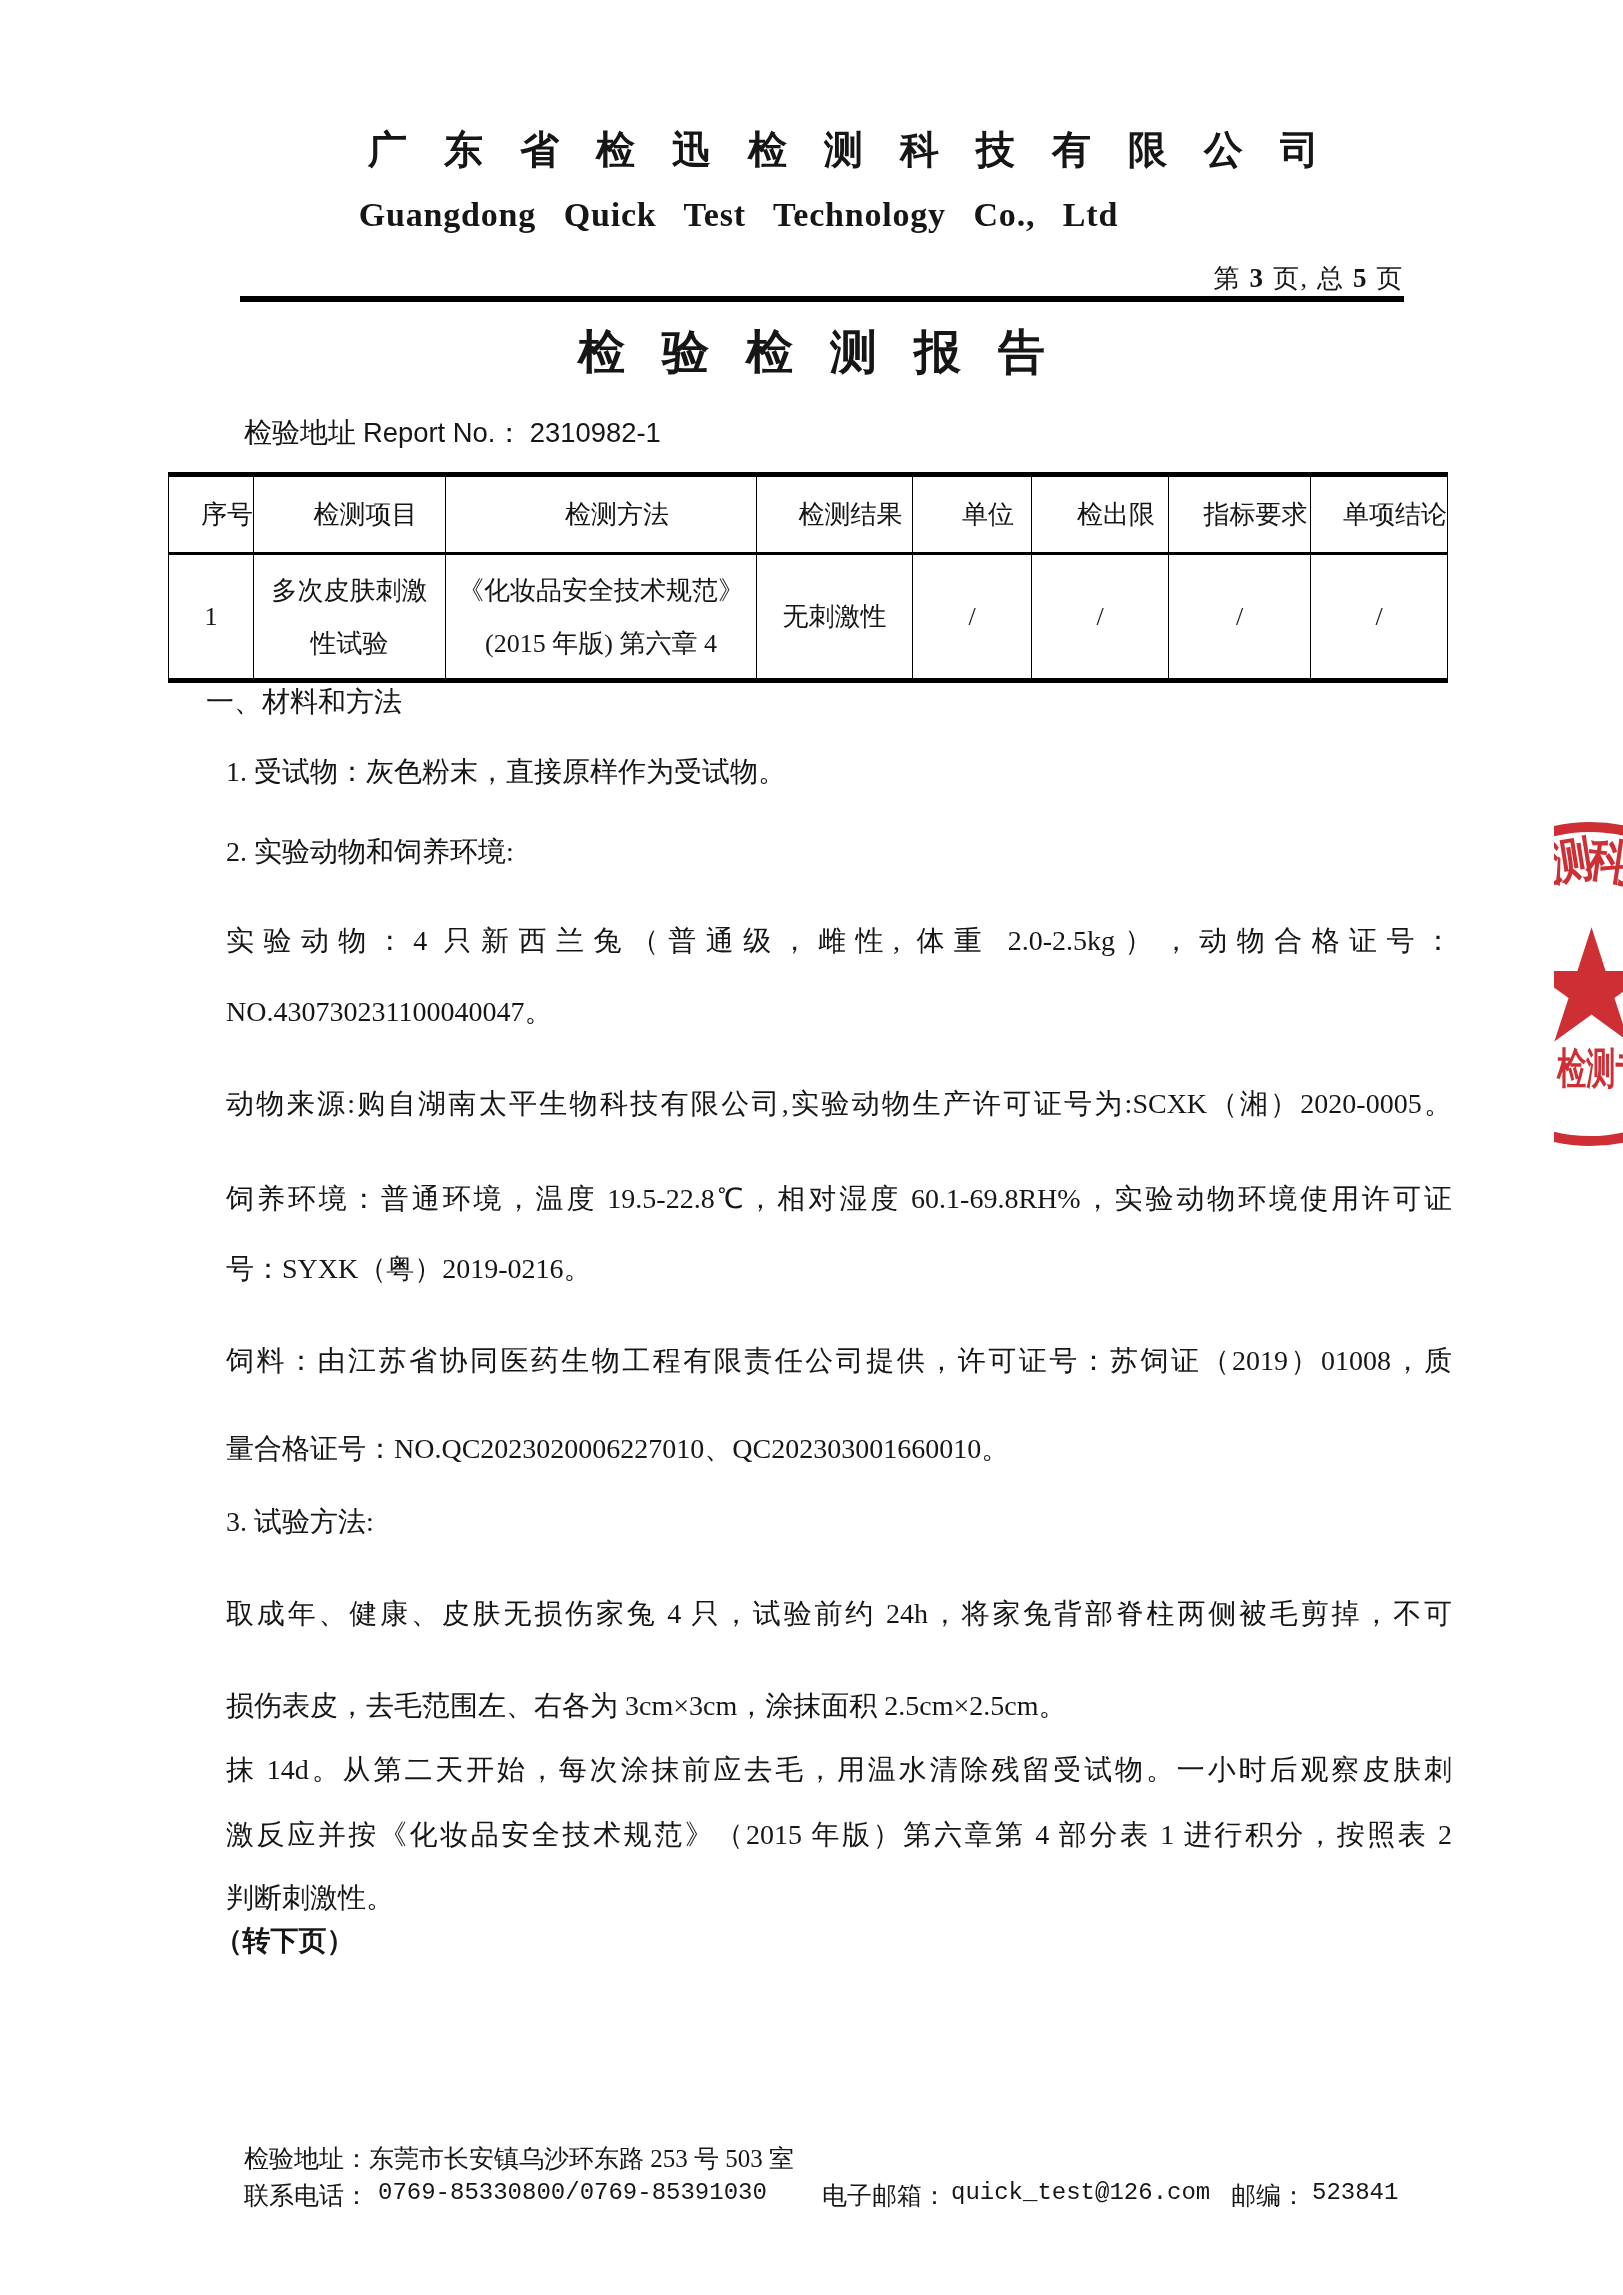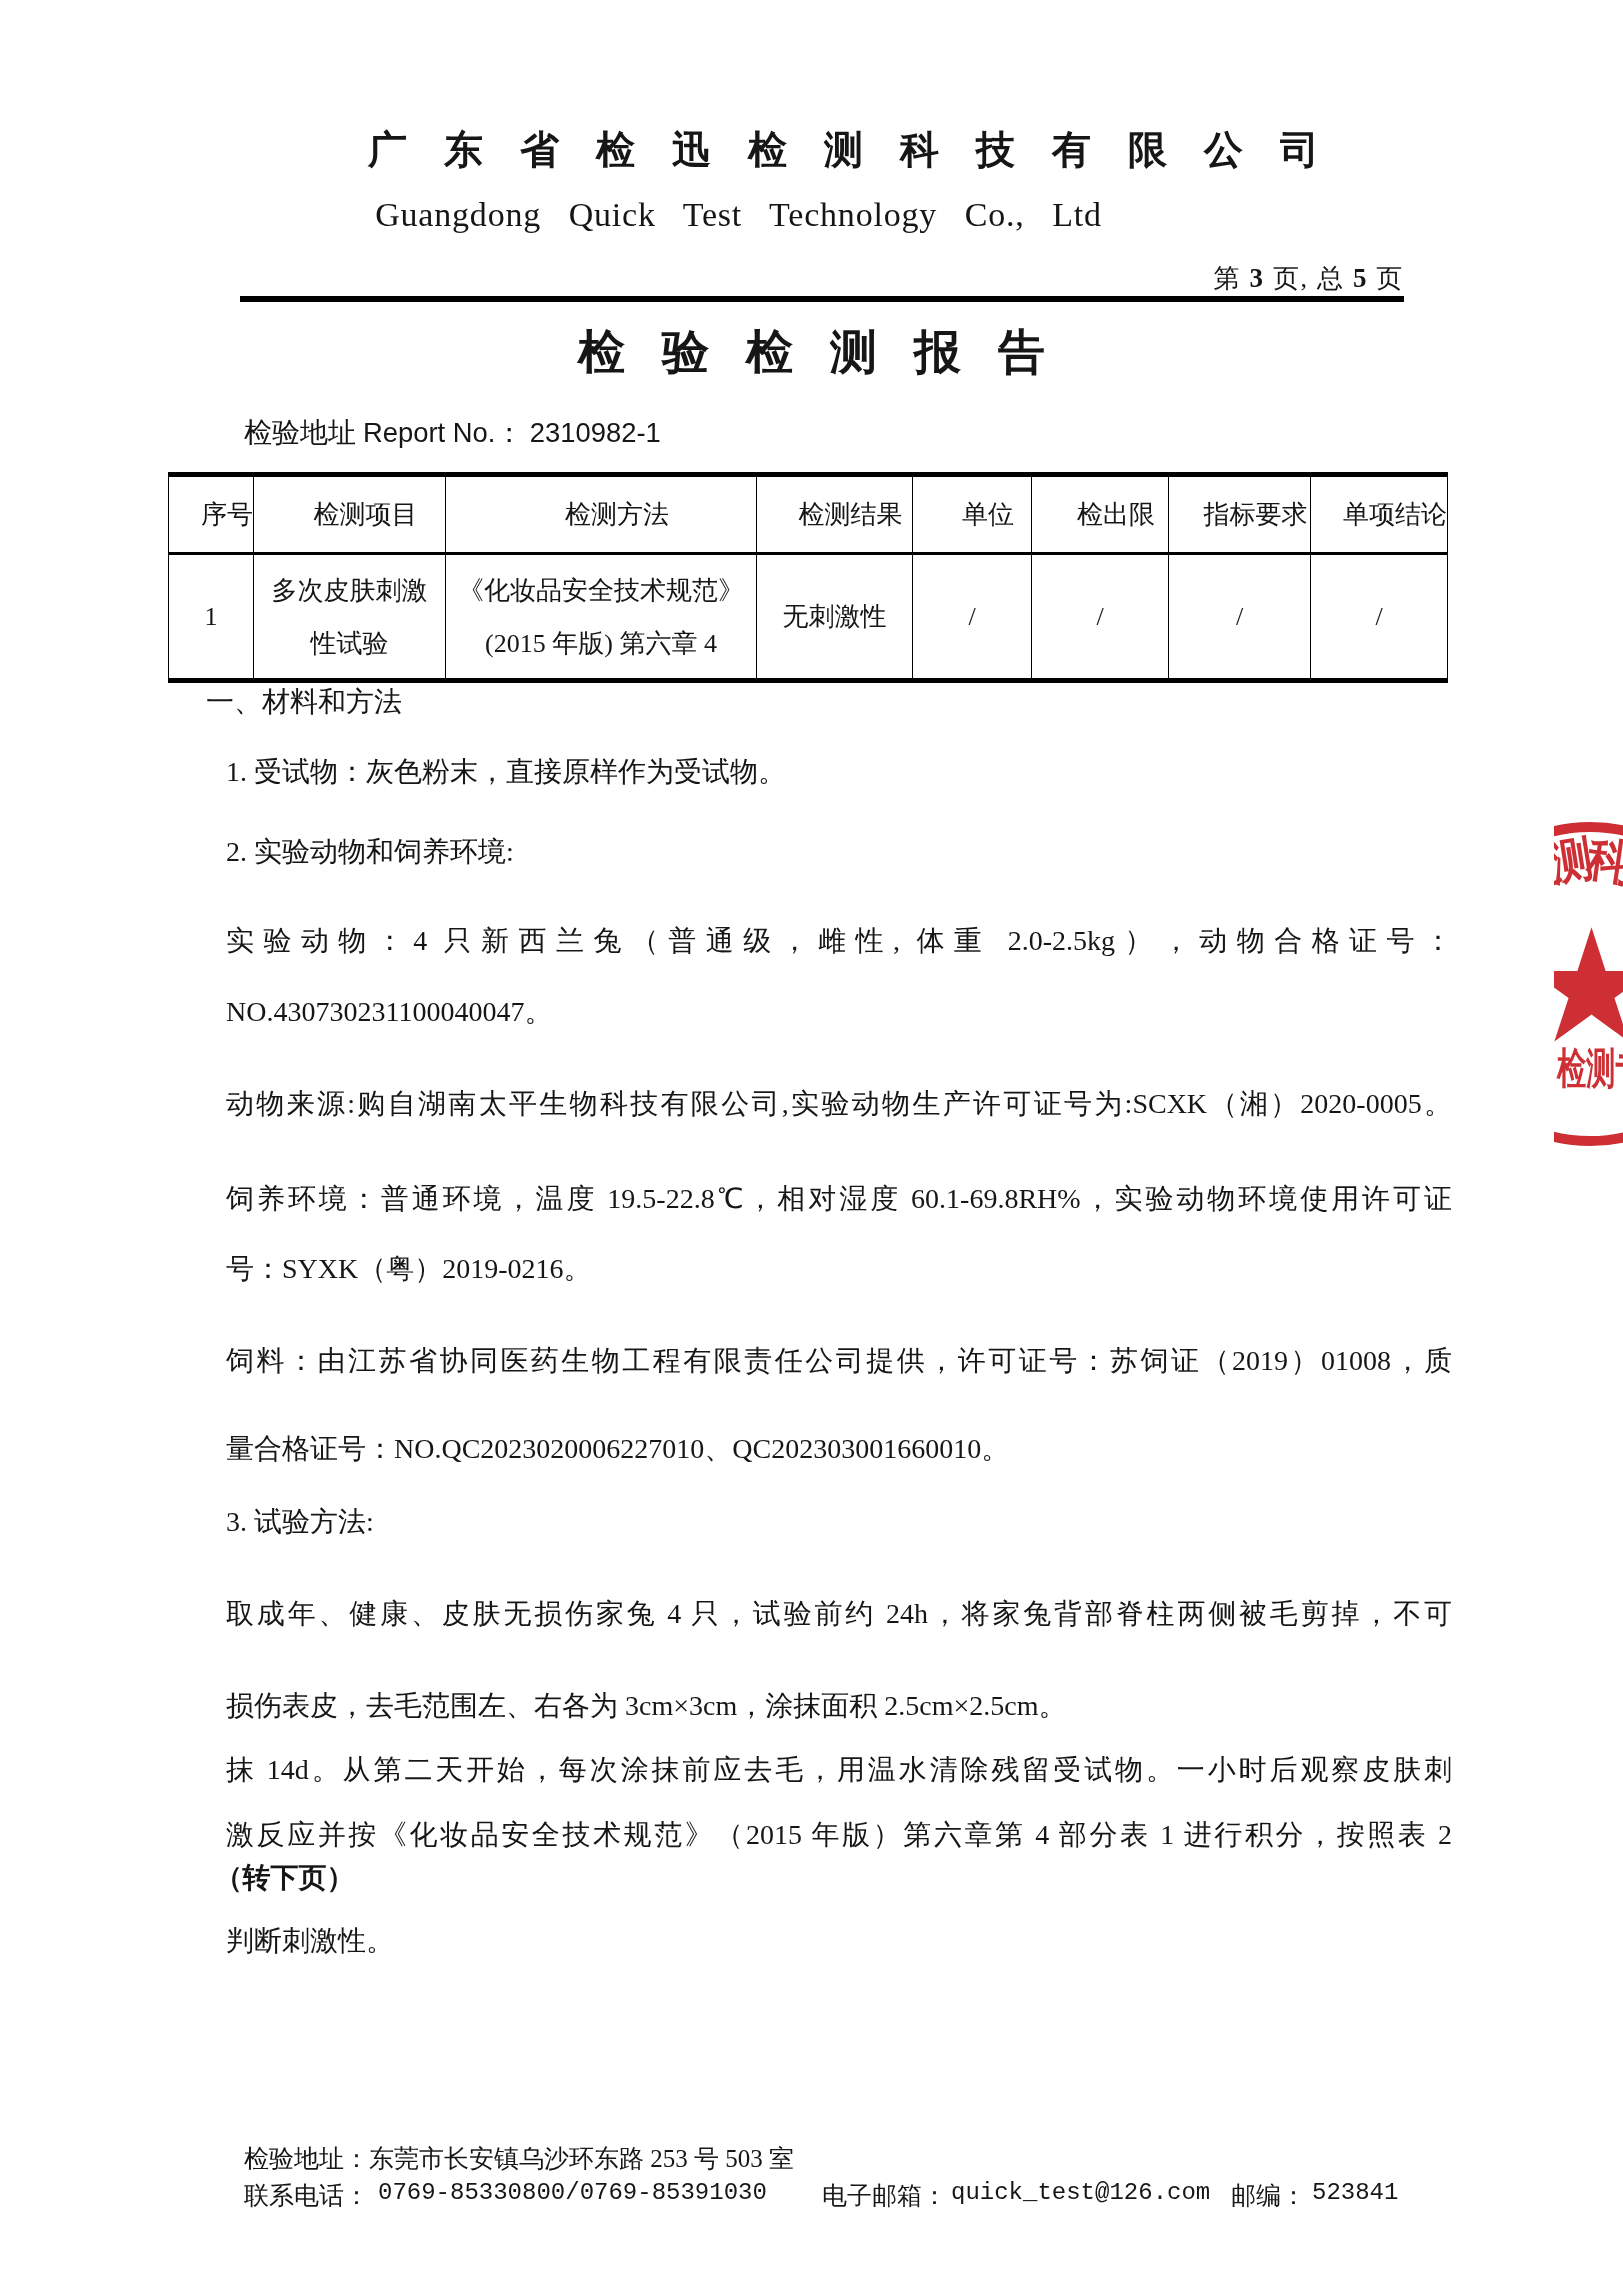--- a/index.html
+++ b/index.html
@@ -3,21 +3,21 @@
 <meta charset="utf-8">
 <style>
   html,body{margin:0;padding:0;background:#ffffff;}
   .page{position:relative;width:1623px;height:2295px;background:#ffffff;
         font-family:"Liberation Serif",serif;color:#161616;overflow:hidden;}
 
   
   .company-cn{position:absolute;top:123px;left:0;width:1623px;text-align:center;
               font-size:39px;font-weight:600;letter-spacing:37px;text-indent:37px;white-space:nowrap;padding-left:32px;}
   .company-en{position:absolute;top:196px;left:0;width:1477px;text-align:center;
-              font-size:34px;font-weight:400;word-spacing:18.3px;letter-spacing:0.8px;white-space:nowrap;}
+              font-size:34px;font-weight:700;word-spacing:18.3px;letter-spacing:0.8px;white-space:nowrap;}
   .page-info{position:absolute;top:261px;left:0;width:1404px;text-align:right;
              font-size:26px;letter-spacing:1.7px;white-space:nowrap;}
   .page-info b{font-size:27px;}
   .rule{position:absolute;top:296px;left:240px;width:1164px;height:5.8px;background:#000;}
   .doc-title{position:absolute;top:321px;left:0;width:1623px;text-align:center;
              font-size:47px;font-weight:bold;letter-spacing:37px;text-indent:37px;white-space:nowrap;}
   .report-no{position:absolute;top:414px;left:244px;font-size:28px;white-space:nowrap;}
   .report-no .lat{font-family:"Liberation Sans",sans-serif;font-size:27.4px;}
 
   
@@ -124,22 +124,22 @@
     <div class="ln j" style="margin-top:52px">动物来源:购自湖南太平生物科技有限公司,实验动物生产许可证号为:SCXK（湘）2020-0005。</div>
     <div class="ln j" style="margin-top:55px">饲养环境：普通环境，温度 19.5-22.8℃，相对湿度 60.1-69.8RH%，实验动物环境使用许可证</div>
     <div class="ln" style="margin-top:30px">号：SYXK（粤）2019-0216。</div>
     <div class="ln j" style="margin-top:52px">饲料：由江苏省协同医药生物工程有限责任公司提供，许可证号：苏饲证（2019）01008，质</div>
     <div class="ln" style="margin-top:48px">量合格证号：NO.QC2023020006227010、QC202303001660010。</div>
     <div class="ln" style="margin-top:33px">3. 试验方法:</div>
     <div class="ln j" style="margin-top:52px">取成年、健康、皮肤无损伤家兔 4 只，试验前约 24h，将家兔背部脊柱两侧被毛剪掉，不可</div>
     <div class="ln" style="margin-top:52px">损伤表皮，去毛范围左、右各为 3cm×3cm，涂抹面积 2.5cm×2.5cm。</div>
     <div class="ln j" style="margin-top:24px">抹 14d。从第二天开始，每次涂抹前应去毛，用温水清除残留受试物。一小时后观察皮肤刺</div>
     <div class="ln j" style="margin-top:25px">激反应并按《化妆品安全技术规范》（2015 年版）第六章第 4 部分表 1 进行积分，按照表 2</div>
+    <div class="ln" style="margin-top:22.5px">判断刺激性。</div>
     <div class="ln turn" style="margin-top:3.3px">（转下页）</div>
-    <div class="ln" style="margin-top:22.5px">判断刺激性。</div>
   </div>
 
   <div class="stamp-clip">
     <div class="stamp-ring"></div>
     <svg class="stamp-star" viewBox="0 0 160 160">
       <polygon fill="#cb2026" points="80,4 97,56.5 152.3,56.5 107.6,89 124.7,141.5 80,109 35.3,141.5 52.4,89 7.7,56.5 63,56.5"></polygon>
     </svg>
     <span class="arc-ch" style="left:-43px;top:27.4px;transform:rotate(-26deg) scaleX(.85)">检</span>
     <span class="arc-ch" style="left:-7.5px;top:16.6px;transform:rotate(-9deg) scaleX(.85)">测</span>
     <span class="arc-ch" style="left:29px;top:16.6px;transform:rotate(8deg) scaleX(.85)">科</span>

